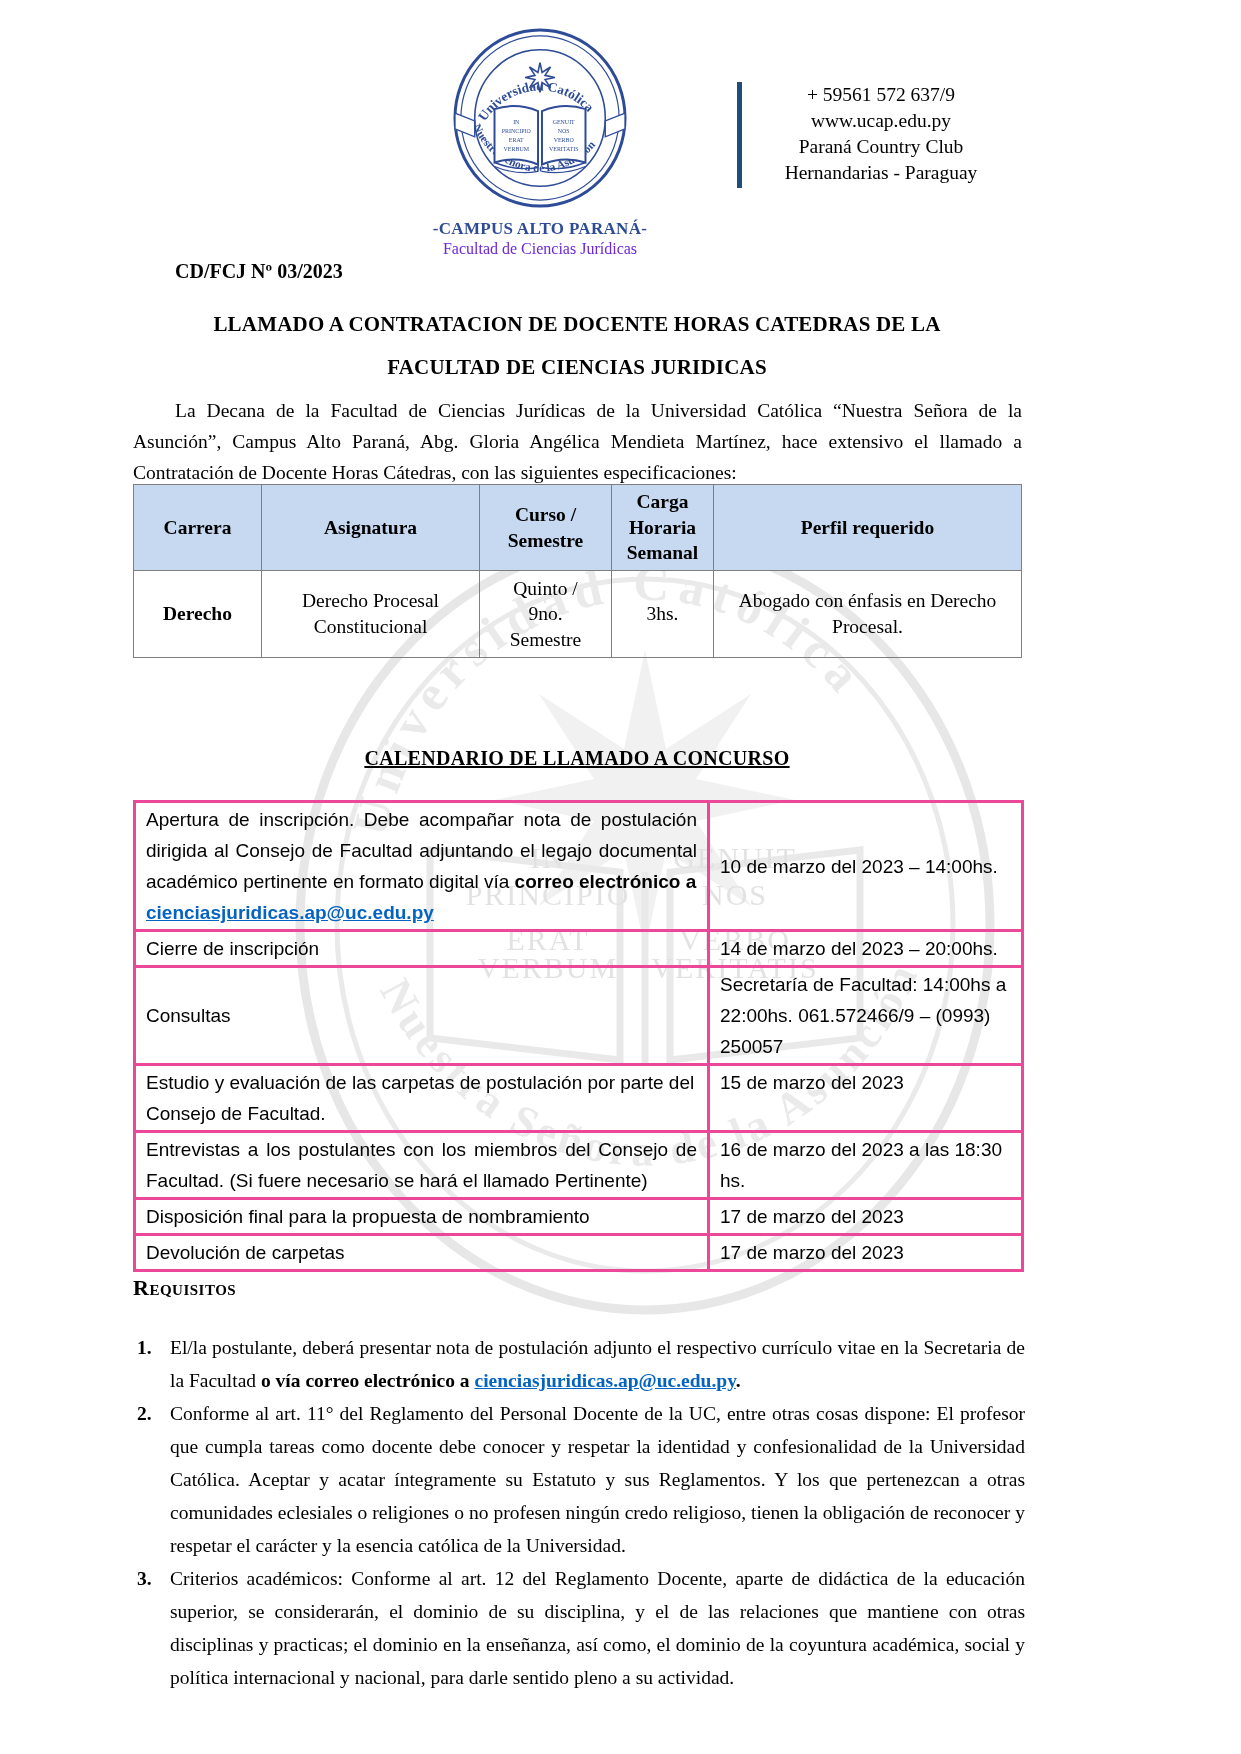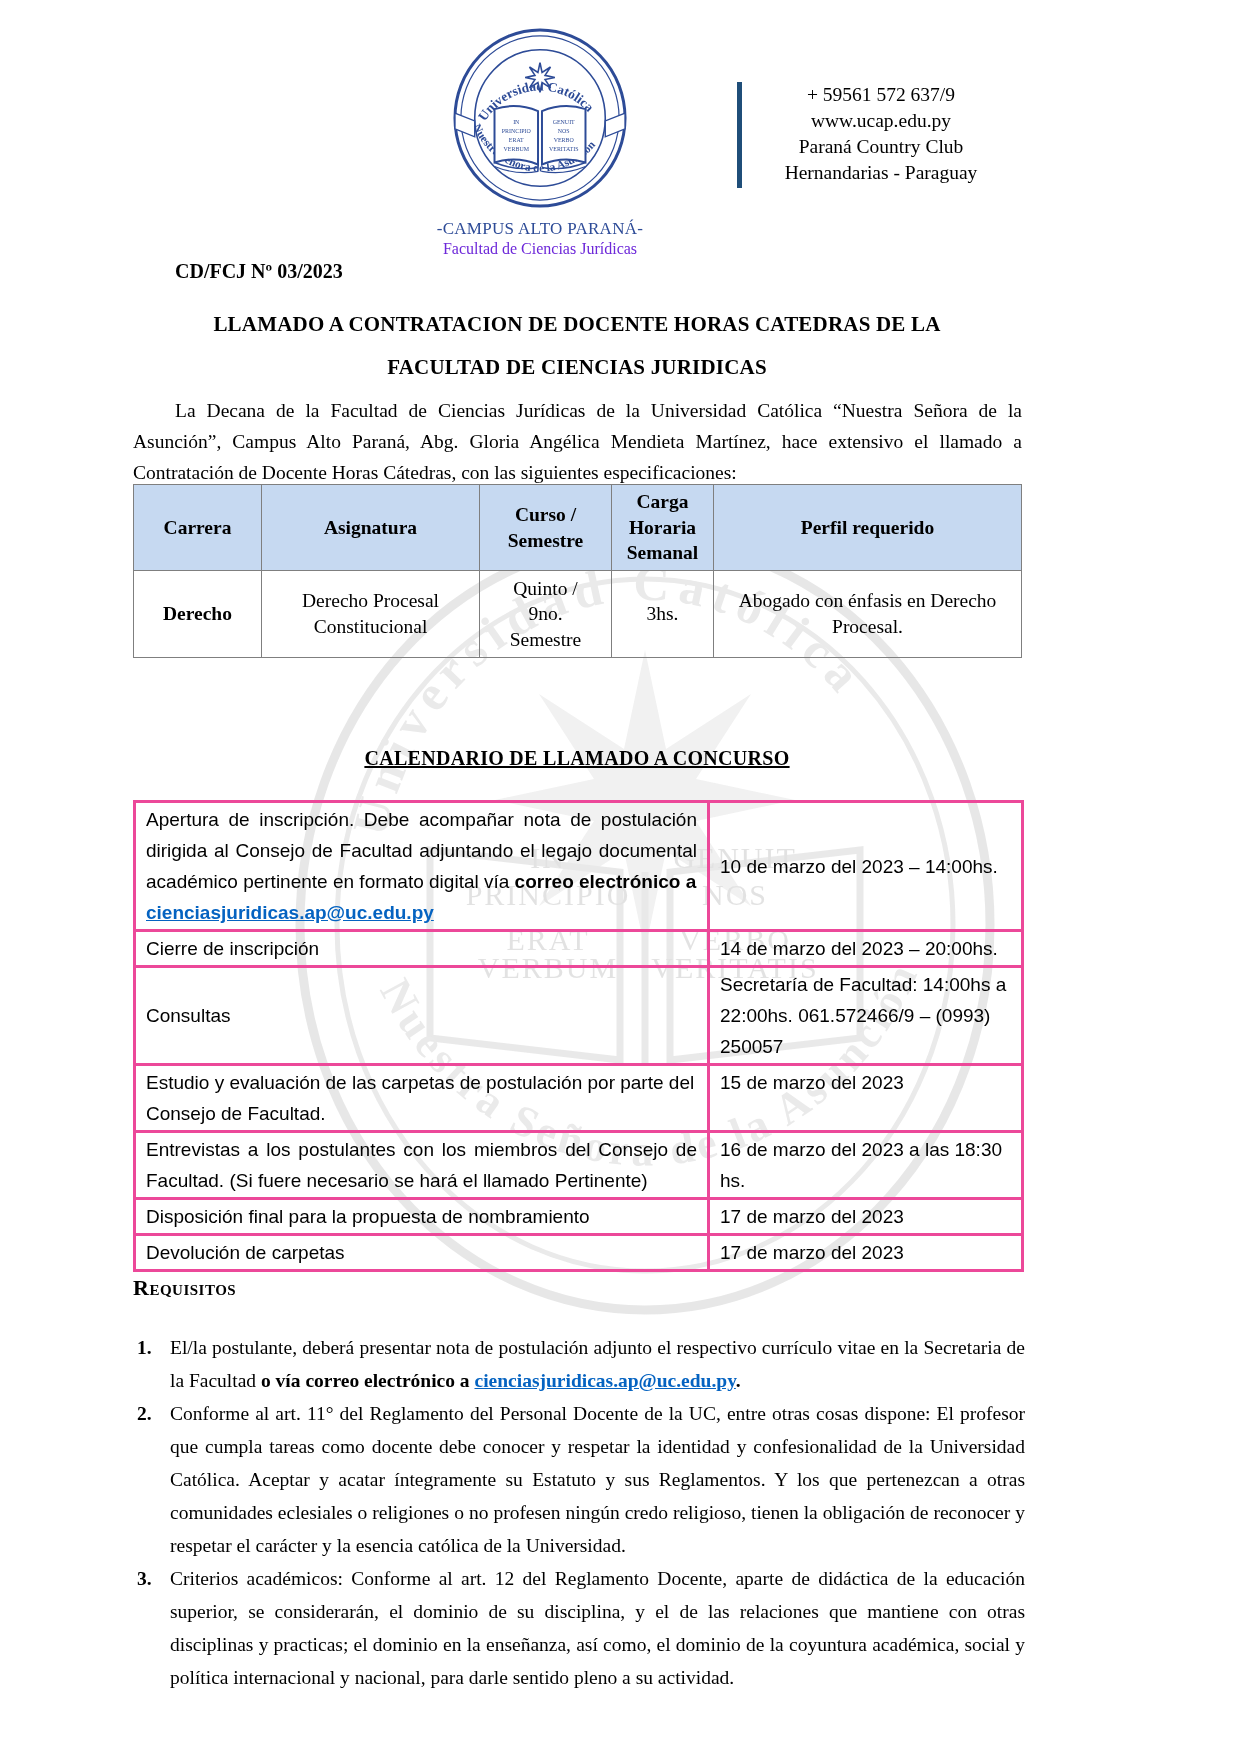--- a/index.html
+++ b/index.html
@@ -12,21 +12,21 @@
   .watermark-svg { position:absolute; left:280px; top:520px; width:720px; height:800px; z-index:0; opacity:.55; pointer-events:none; }
   .wm-campus {
     position:absolute; top:1322px; left:0; width:1241px; text-align:center;
     font-size:58px; letter-spacing:13px; color:#dcdcdc; z-index:0;
     font-family:"Liberation Serif", serif; white-space:nowrap; pointer-events:none;
   }
   
   .content { position:absolute; left:0; top:0; width:1241px; height:1754px; z-index:1; }
 
   .logo-block { position:absolute; top:26px; left:430px; width:220px; text-align:center; }
-  .campus-line { margin-top:5px; font-weight:normal; font-size:17px; color:#2d4b97; letter-spacing:.3px; }
+  .campus-line { margin-top:5px; font-weight:bold; font-size:17px; color:#2d4b97; letter-spacing:.3px; }
   .faculty-line { font-size:16px; color:#6d28d9; margin-top:1px; }
 
   .contact-block { position:absolute; top:82px; left:737px; display:flex; }
   .contact-bar { width:5px; background:#1f4e79; height:106px; }
   .contact-text { margin-left:16px; width:246px; text-align:center; font-size:19.5px; line-height:1.33; }
 
   .ref { position:absolute; top:260px; left:175px; font-size:20px; font-weight:bold; }
   .title1 { position:absolute; top:312px; left:133px; width:888px; text-align:center; font-weight:bold; font-size:21px; letter-spacing:.2px; }
   .title2 { position:absolute; top:355px; left:133px; width:888px; text-align:center; font-weight:bold; font-size:21px; letter-spacing:.2px; }
   .intro { position:absolute; top:395px; left:133px; width:889px; font-size:19.5px; line-height:31px; text-align:justify; text-indent:42px; }

